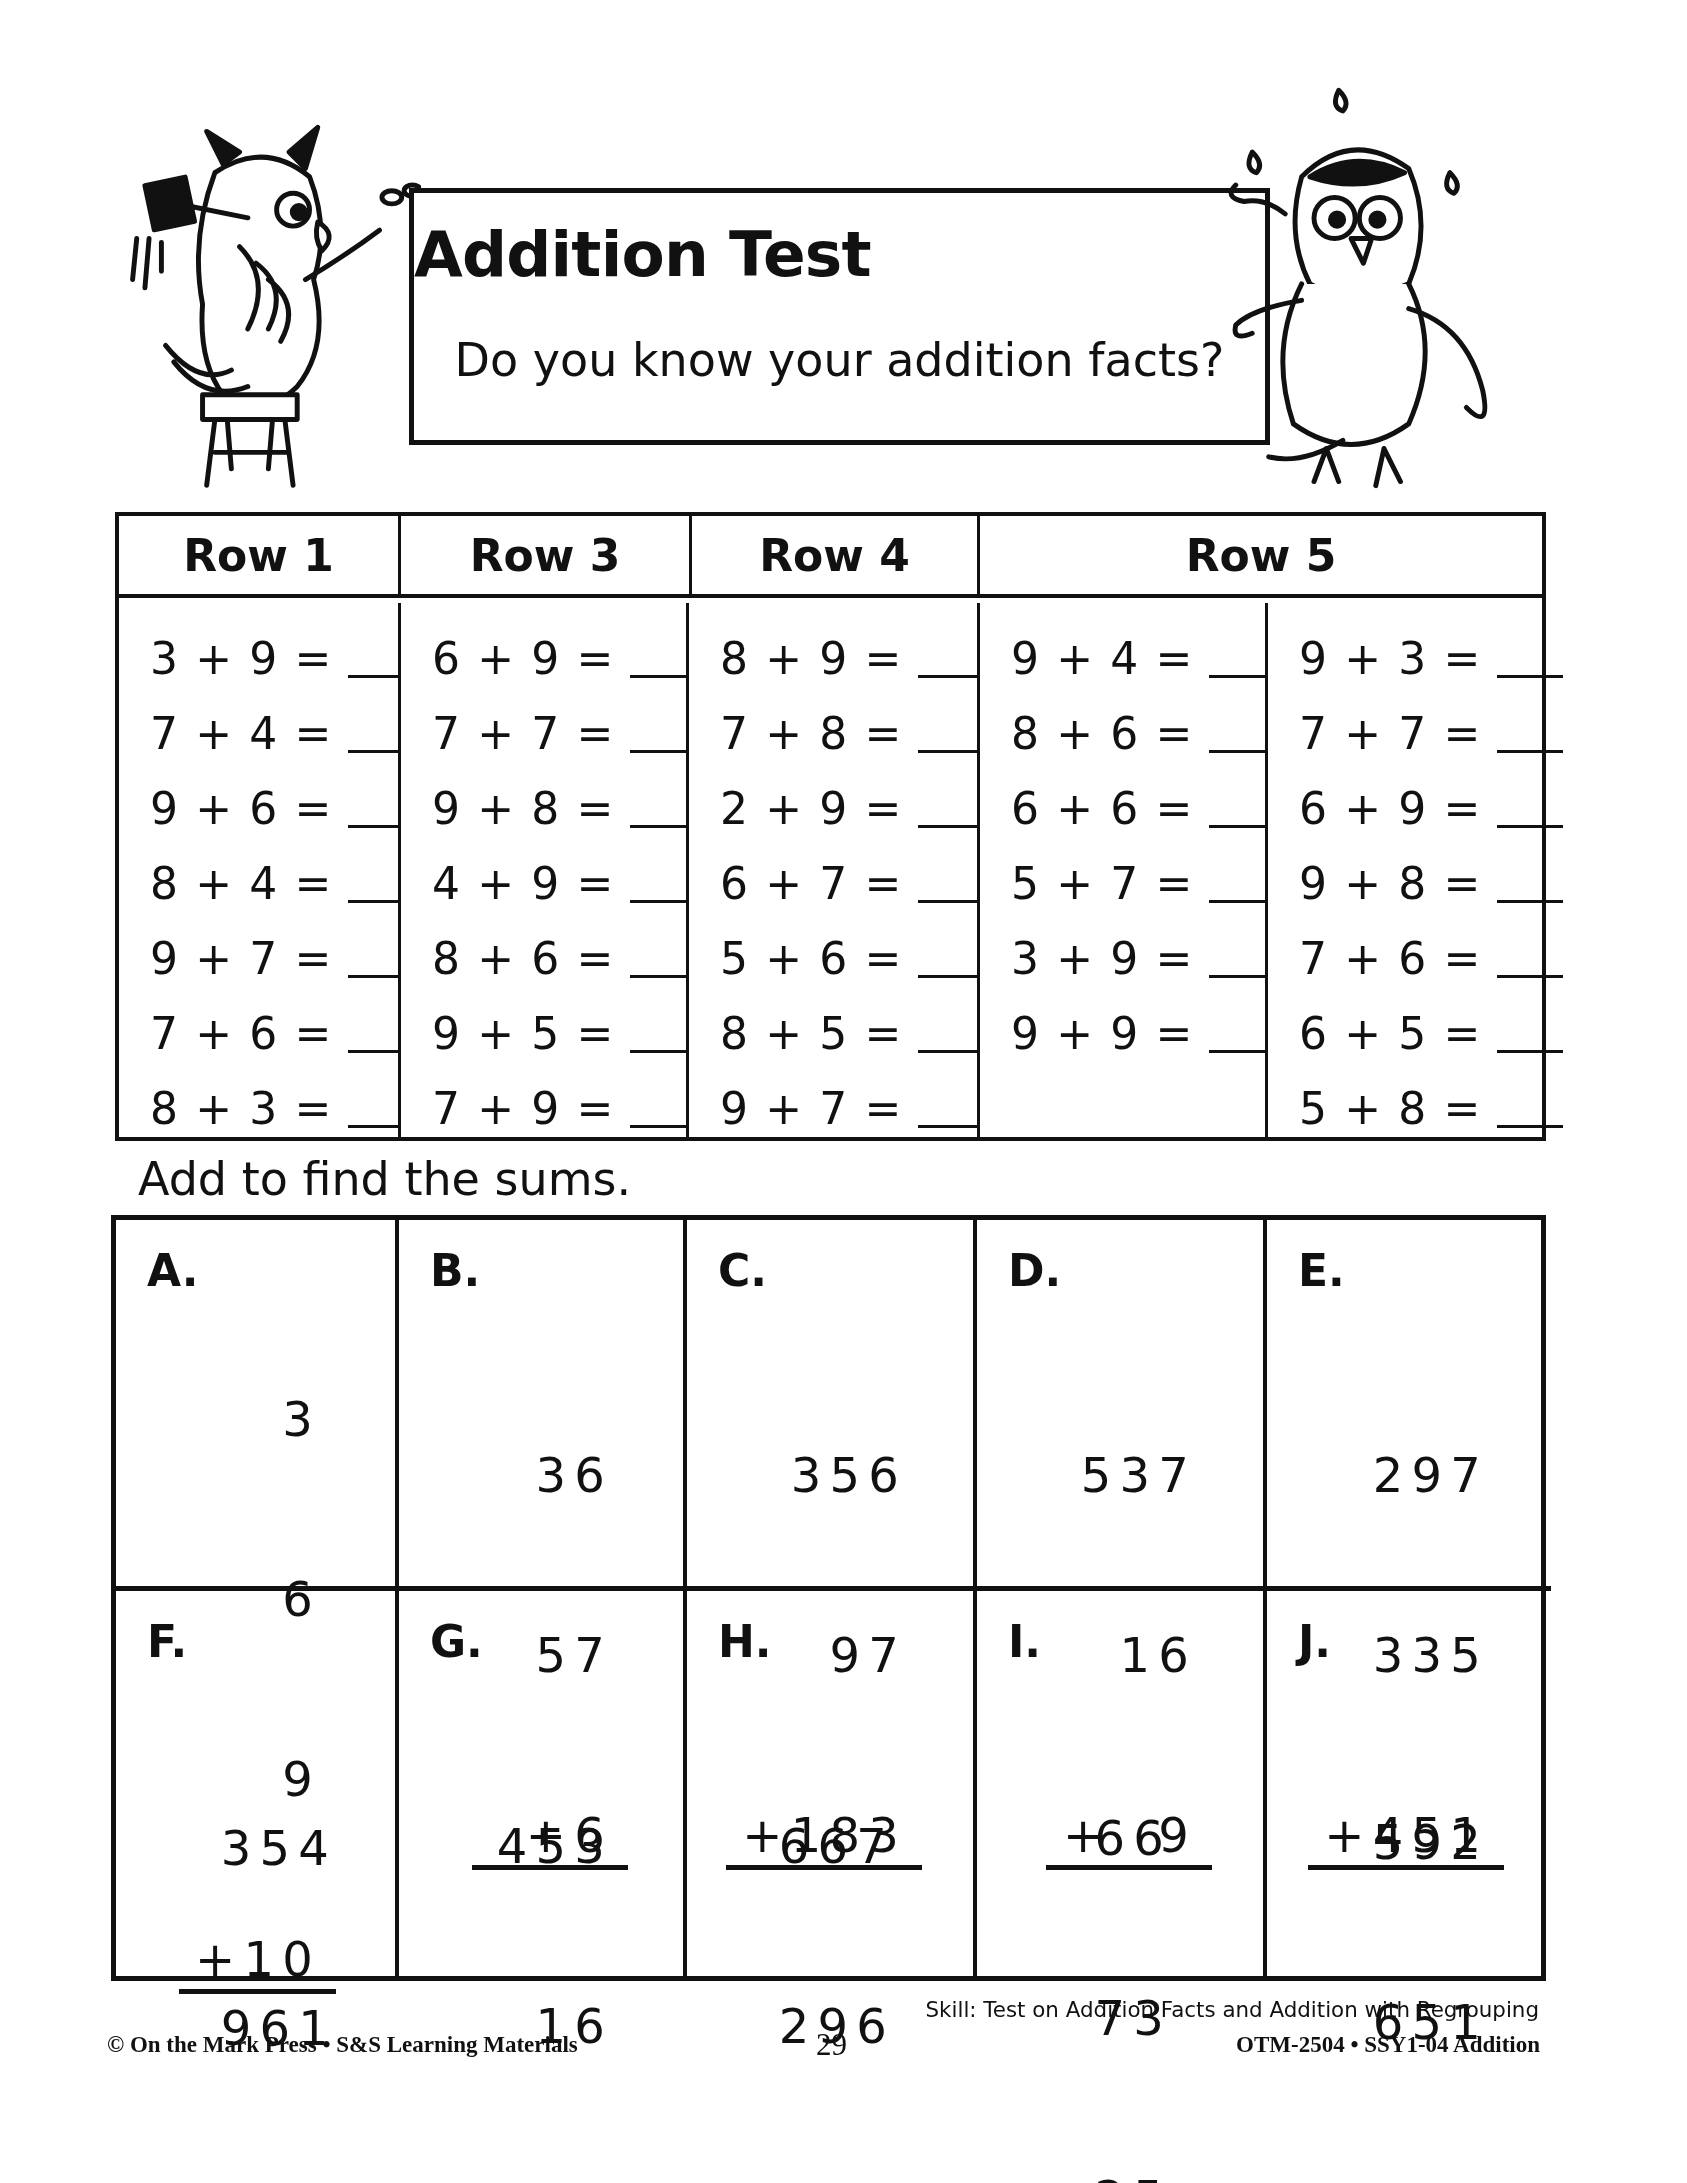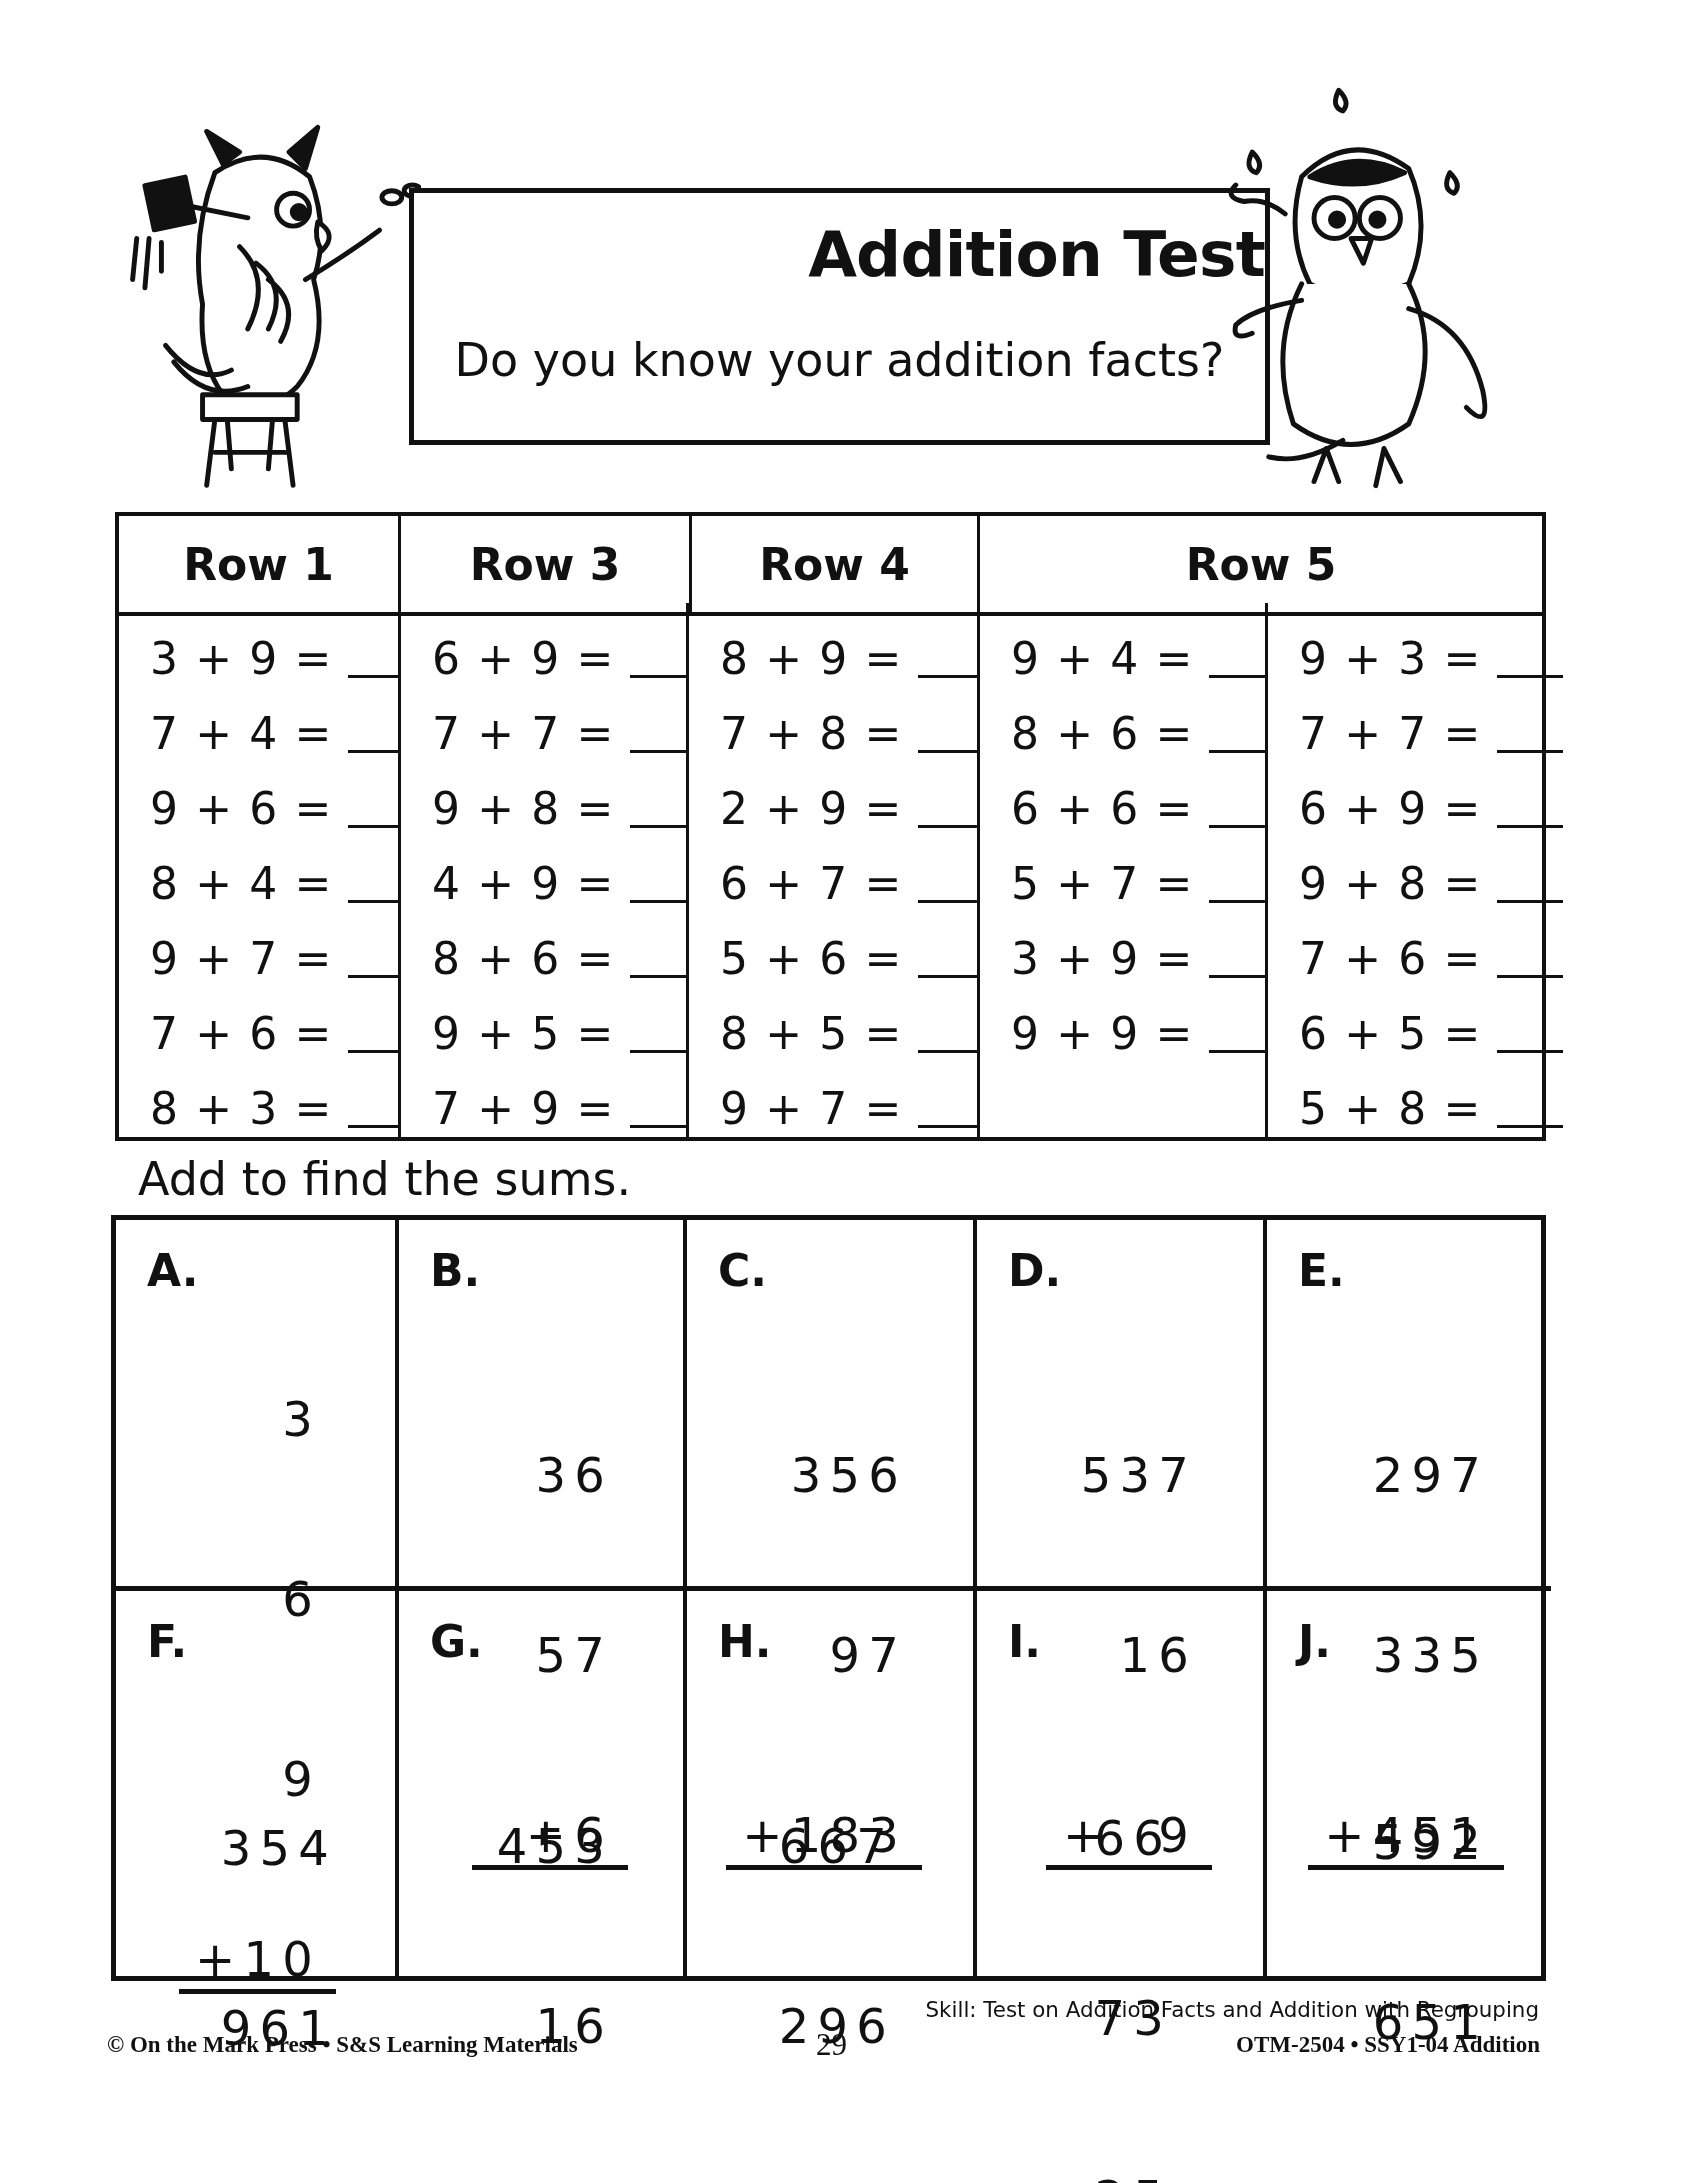--- a/index.html
+++ b/index.html
@@ -8,33 +8,33 @@
 
   .owl { position: absolute; }
   .owl-left { left: 124px; top: 115px; width: 297px; height: 395px; }
   .owl-right { left: 1219px; top: 78px; width: 330px; height: 420px; }
 
   .title-box {
     position: absolute; left: 409px; top: 188px; width: 861px; height: 257px;
     border: 5.8px solid #111; background: #fff;
   }
   .title-box .title {
-    position: absolute; left: 0; right: 0; top: 25px; text-align: right;
+    position: absolute; left: 0; right: 0; top: 25px; text-align: left;
     font-family: "DejaVu Sans", sans-serif; font-weight: bold; font-size: 63px; letter-spacing: -0.8px;
   }
   .title-box .subtitle {
     position: absolute; left: 0; right: 0; top: 140px; text-align: center;
     font-family: "DejaVu Sans", sans-serif; font-size: 46px; font-weight: normal;
   }
 
   .facts-table {
     position: absolute; left: 115px; top: 512px; width: 1431px; height: 629px;
     border: 4.1px solid #111;
   }
-  .facts-head { position: absolute; left: 0; right: 0; top: 0; height: 100px; border-bottom: 4.1px solid #111; display: flex; }
+  .facts-head { position: absolute; left: 0; right: 0; top: 0; height: 82px; border-bottom: 4.1px solid #111; display: flex; }
   .facts-head .hcell {
     height: 100%; display: flex; align-items: center; justify-content: center;
     font-weight: bold; font-size: 44px; border-right: 3.3px solid #111;
   }
   .facts-head .hcell:last-child { border-right: none; }
   .facts-body { position: absolute; left: 0; right: 0; top: 87px; bottom: 0; display: flex; }
   .facts-col { height: 100%; border-right: 3.3px solid #111; padding-top: 18px; }
   .facts-col:last-child { border-right: none; }
   .fact {
     height: 75px; display: flex; align-items: center; padding-left: 31px;

